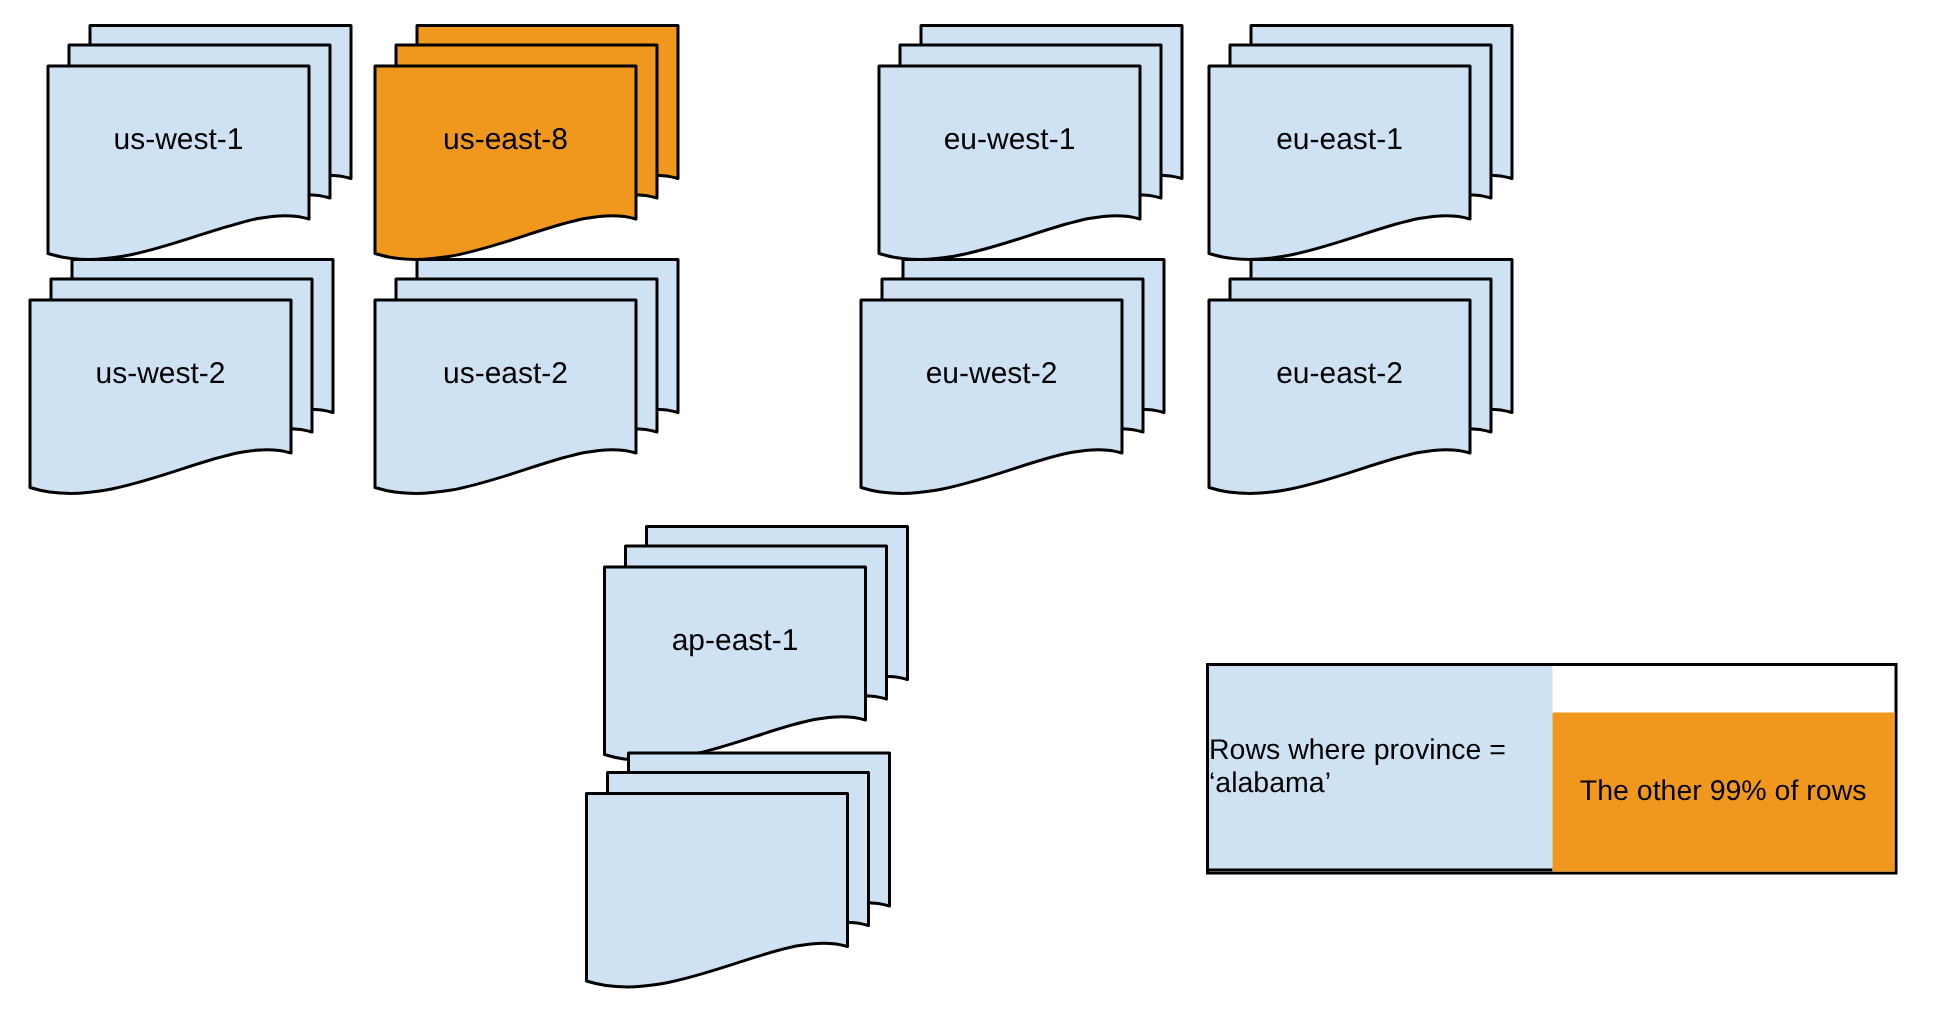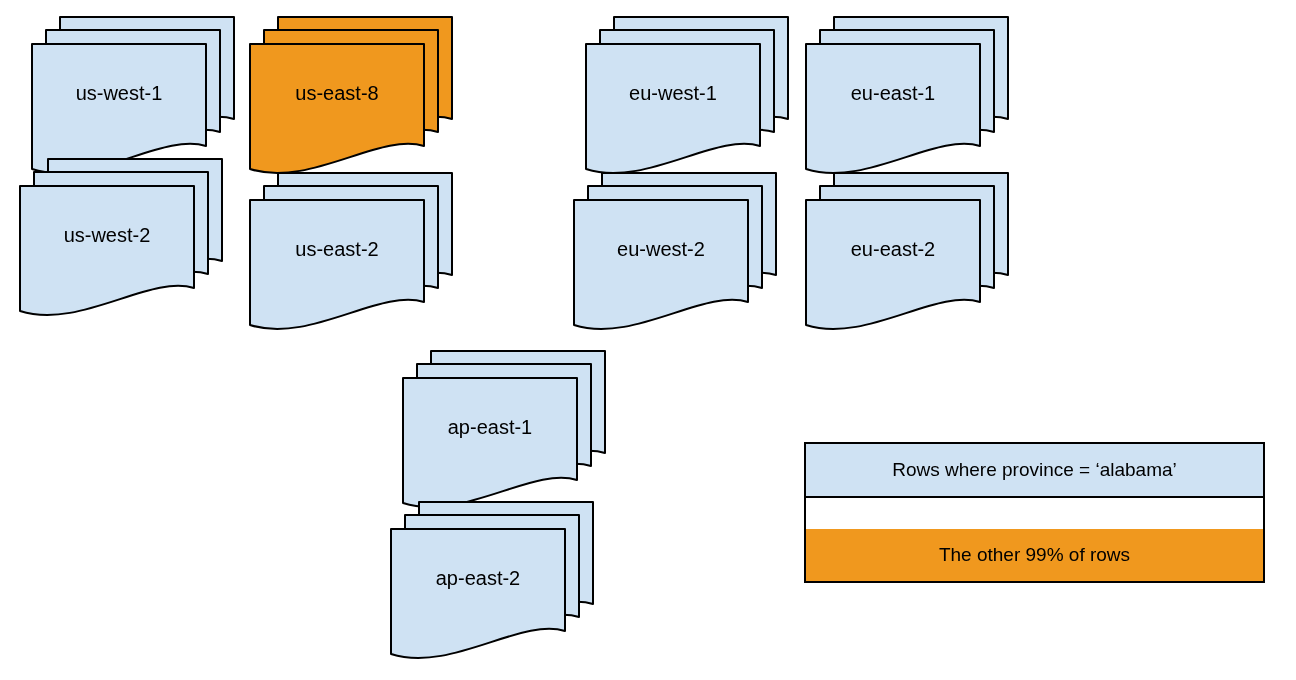--- a/index.html
+++ b/index.html
@@ -46,21 +46,21 @@
 
   #legend {
     position: absolute;
     left: 804px;
     top: 442px;
     width: 461px;
     height: 141px;
     border: 2px solid #000000;
     box-sizing: border-box;
     display: flex;
-    flex-direction: column;
+    flex-direction: row;
   }
   .legend-row {
     flex: 1;
     display: flex;
     align-items: center;
     justify-content: center;
     font-size: 19px;
     color: #000000;
   }
   .legend-row.blue   { background: var(--blue); border-bottom: 2px solid #000000; }
@@ -112,21 +112,21 @@
           <path d="M1,1 L175,1 L175,103 C131,89 61,145 1,126 Z" stroke="#000000" stroke-width="2" stroke-linejoin="round"></path>
         </svg>
         <svg width="176" height="131" viewBox="0 0 176 131" class="doc-fill-blue doc-middle">
           <path d="M1,1 L175,1 L175,103 C131,89 61,145 1,126 Z" stroke="#000000" stroke-width="2" stroke-linejoin="round"></path>
         </svg>
         <svg width="176" height="131" viewBox="0 0 176 131" class="doc-fill-blue doc-front">
           <path d="M1,1 L175,1 L175,103 C131,89 61,145 1,126 Z" stroke="#000000" stroke-width="2" stroke-linejoin="round"></path>
         </svg>
         <span class="doc-label">eu-east-1</span>
       </div>
-      <div class="doc-stack" style="left: 19px; top: 158px;">
+      <div class="doc-stack" style="left: 19px; top: 172px;">
         <svg width="176" height="131" viewBox="0 0 176 131" class="doc-fill-blue doc-back">
           <path d="M1,1 L175,1 L175,103 C131,89 61,145 1,126 Z" stroke="#000000" stroke-width="2" stroke-linejoin="round"></path>
         </svg>
         <svg width="176" height="131" viewBox="0 0 176 131" class="doc-fill-blue doc-middle">
           <path d="M1,1 L175,1 L175,103 C131,89 61,145 1,126 Z" stroke="#000000" stroke-width="2" stroke-linejoin="round"></path>
         </svg>
         <svg width="176" height="131" viewBox="0 0 176 131" class="doc-fill-blue doc-front">
           <path d="M1,1 L175,1 L175,103 C131,89 61,145 1,126 Z" stroke="#000000" stroke-width="2" stroke-linejoin="round"></path>
         </svg>
         <span class="doc-label">us-west-2</span>
@@ -182,21 +182,20 @@
       <div class="doc-stack" style="left: 390px; top: 501px;">
         <svg width="176" height="131" viewBox="0 0 176 131" class="doc-fill-blue doc-back">
           <path d="M1,1 L175,1 L175,103 C131,89 61,145 1,126 Z" stroke="#000000" stroke-width="2" stroke-linejoin="round"></path>
         </svg>
         <svg width="176" height="131" viewBox="0 0 176 131" class="doc-fill-blue doc-middle">
           <path d="M1,1 L175,1 L175,103 C131,89 61,145 1,126 Z" stroke="#000000" stroke-width="2" stroke-linejoin="round"></path>
         </svg>
         <svg width="176" height="131" viewBox="0 0 176 131" class="doc-fill-blue doc-front">
           <path d="M1,1 L175,1 L175,103 C131,89 61,145 1,126 Z" stroke="#000000" stroke-width="2" stroke-linejoin="round"></path>
         </svg>
-        <span class="doc-label">ap-east-2</span>
       </div>
     </div>
   <div id="legend">
       <div class="legend-row blue">
         <span>Rows where province = ‘alabama’</span>
       </div>
       <div class="legend-row orange">
         <span>The other 99% of rows</span>
       </div>
     </div>

